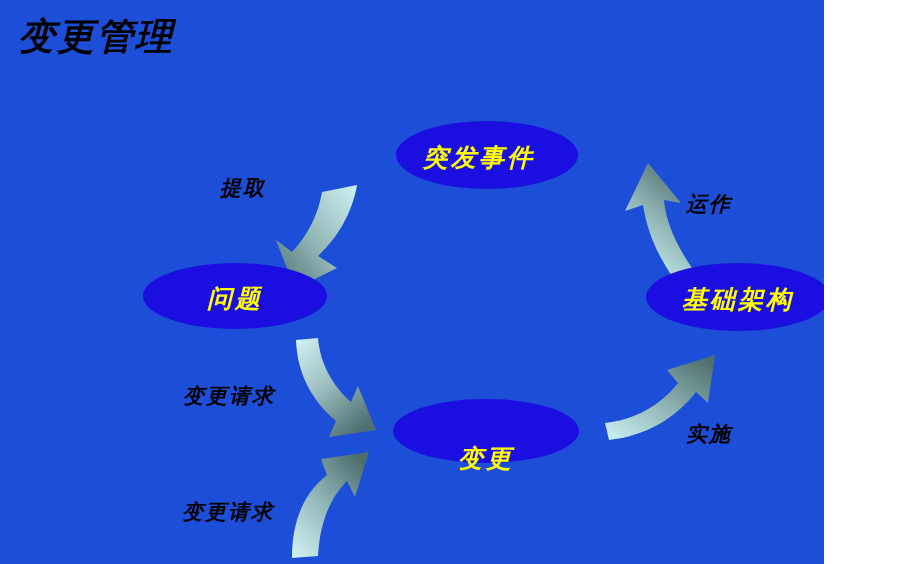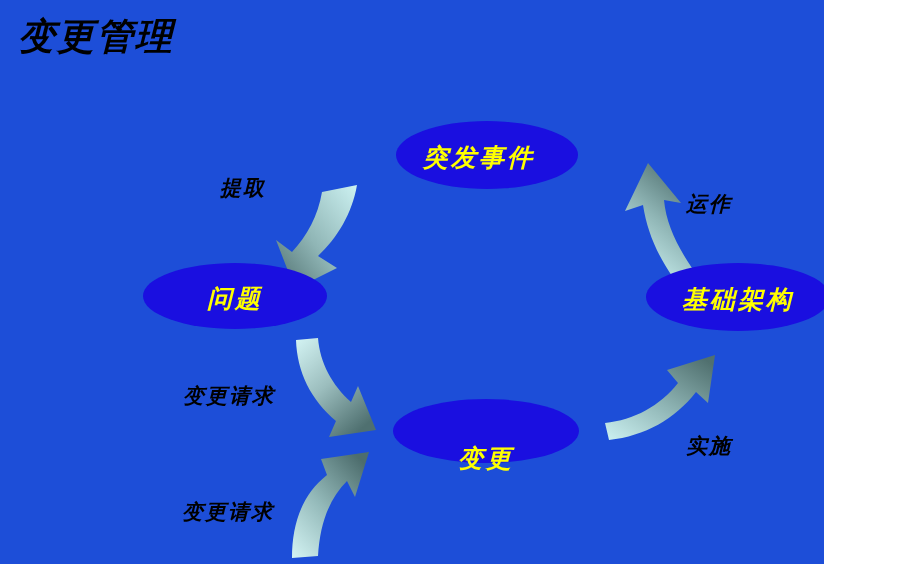--- a/index.html
+++ b/index.html
@@ -161,15 +161,15 @@
   <div class="edge-label" style="left:243px; top:188px;">提取</div>
 
   <div class="edge-label" style="left:709px; top:204px;">运作</div>
 
   <div class="edge-label" style="left:229px; top:396px;">变更请求</div>
 
   <div class="edge-label" style="left:228px; top:512px;">
     <div>变更请求</div>
   </div>
 
-  <div class="edge-label" style="left:709px; top:446px;text-align:right;">实施</div>
+  <div class="edge-label" style="left:709px; top:434px;text-align:right;">实施</div>
 
 </div>
 
 </body></html>

